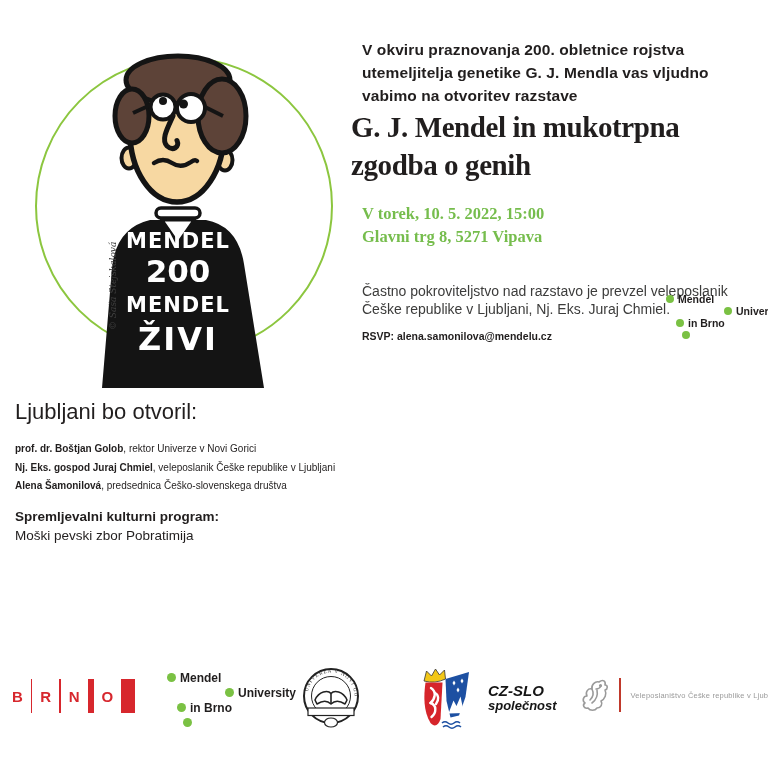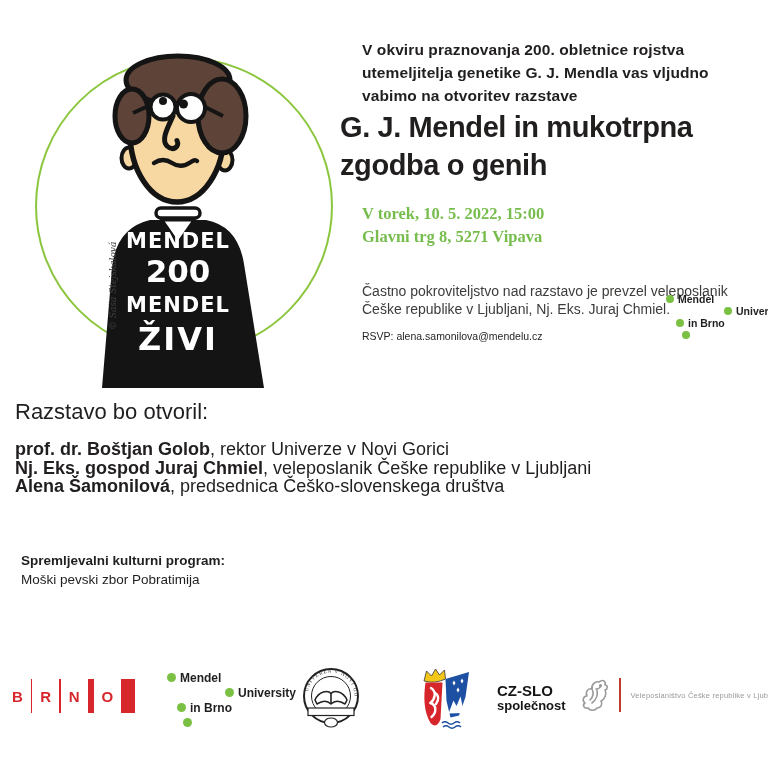--- a/index.html
+++ b/index.html
@@ -2,60 +2,60 @@
 <html><head>
 <meta charset="utf-8">
 <style>
   html,body{margin:0;padding:0;background:#fff;}
   body{font-family:"Liberation Sans", sans-serif;color:#211e1e;}
   .poster{position:relative;width:768px;height:768px;background:#fff;overflow:hidden;}
 
   
   .intro{position:absolute;left:362px;top:38px;font-size:15.5px;font-weight:700;line-height:23px;letter-spacing:.1px;}
   .intro div{white-space:nowrap;}
-  .title{position:absolute;left:340px;top:108px;font-size:29px;font-weight:700;line-height:38px;letter-spacing:-.4px;}
+  .title{position:absolute;left:351px;top:108px;font-size:29px;font-weight:700;line-height:38px;letter-spacing:-.4px;font-family:Liberation Serif, serif;}
   .title div{white-space:nowrap;}
   .event{position:absolute;left:362px;top:203px;font-size:16.5px;font-weight:700;line-height:22.5px;color:#76bd4d;font-family:Liberation Serif, serif;}
   .event div{white-space:nowrap;}
   .patron{position:absolute;left:362px;top:282px;font-size:14px;line-height:18px;color:#3c3c3b;}
   .patron div{white-space:nowrap;}
-  .rsvp{position:absolute;left:362px;top:330px;font-size:10.5px;font-weight:400;color:#211e1e;}
+  .rsvp{position:absolute;left:362px;top:330px;font-size:10.5px;font-weight:700;color:#211e1e;}
 
   
   .mlogo{position:absolute;}
   .mlogo .mrow{display:flex;align-items:center;gap:4px;}
   .mlogo .dot{border-radius:50%;background:#7ac143;flex:0 0 auto;}
   .mlogo .mtxt{font-weight:700;color:#211e1e;white-space:nowrap;}
   .mlogo-top{left:666px;top:293px;}
   .mlogo-top .dot{width:8px;height:8px;}
   .mlogo-top .mtxt{font-size:10.5px;}
   .mlogo-top .mrow{height:12px;}
   .mlogo-bottom{left:167px;top:670px;}
   .mlogo-bottom .dot{width:9px;height:9px;}
   .mlogo-bottom .mtxt{font-size:12px;}
   .mlogo-bottom .mrow{height:15px;}
   .ind1{margin-left:18px;padding-left:40px;} .ind2{margin-left:10px;} .ind3{margin-left:16px;}
 
   
   .openers-h{position:absolute;left:15px;top:399px;font-size:22px;font-weight:400;}
-  .speakers{position:absolute;left:15px;top:440px;font-size:18px;line-height:18.5px;}
+  .speakers{position:absolute;left:15px;top:440px;font-size:10px;line-height:18.5px;}
   .speakers div{white-space:nowrap;}
   .speakers b{font-weight:700;}
-  .program{position:absolute;left:21px;top:508px;font-size:13.5px;line-height:18.5px;margin-top:44px;}
+  .program{position:absolute;left:15px;top:508px;font-size:13.5px;line-height:18.5px;}
   .program .plabel{font-weight:700;}
 
   
   .brno{position:absolute;left:12px;top:679px;height:34px;display:flex;align-items:center;column-gap:8px;}
   .brno .bl{color:#d7272d;font-weight:700;font-size:15px;line-height:15px;}
   .brno .bar{background:#d7272d;height:34px;flex:0 0 auto;}
   .bar1{width:1.5px;} .bar2{width:1.5px;} .bar3{width:6px;} .bar4{width:14px;}
 
   .ung{position:absolute;left:302px;top:666px;}
   .czslo{position:absolute;left:419px;top:667px;display:flex;align-items:flex-start;}
-  .czslo-text{margin-left:24px;margin-top:16px;font-weight:700;color:#151515;}
+  .czslo-text{margin-left:15px;margin-top:16px;font-style:italic;font-weight:700;color:#151515;}
   .czslo-l1{font-size:15px;line-height:16px;}
   .czslo-l2{font-size:13px;line-height:14px;}
   .embassy{position:absolute;left:579px;top:676px;display:flex;align-items:center;}
   .embassy .redline{width:1.5px;height:34px;background:#c0392b;margin:0 10px 0 8px;}
   .embassy .etxt{font-size:7.5px;color:#9a9a9a;letter-spacing:.2px;white-space:nowrap;}
 
   .illu{position:absolute;left:26px;top:16px;}
 </style>
 </head>
 <body>
@@ -137,21 +137,21 @@
       </div>
     <div class="mrow ind2">
         <span class="dot"></span>
         <span class="mtxt">in Brno</span>
       </div>
     <div class="mrow ind3">
         <span class="dot"></span>
       </div>
   </div>
 
-  <div class="openers-h">Razstavo bo otvoril:</div>
+  <div class="openers-h">Ljubljani bo otvoril:</div>
   <div class="speakers">
     <div><b>prof. dr. Boštjan Golob</b><span>, rektor Univerze v Novi Gorici</span></div>
     <div><b>Nj. Eks. gospod Juraj Chmiel</b><span>, veleposlanik Češke republike v Ljubljani</span></div>
     <div><b>Alena Šamonilová</b><span>, predsednica Češko-slovenskega društva</span></div>
   </div>
   <div class="program">
     <div class="plabel">Spremljevalni kulturni program:</div>
     <div>Moški pevski zbor Pobratimija</div>
   </div>
 

